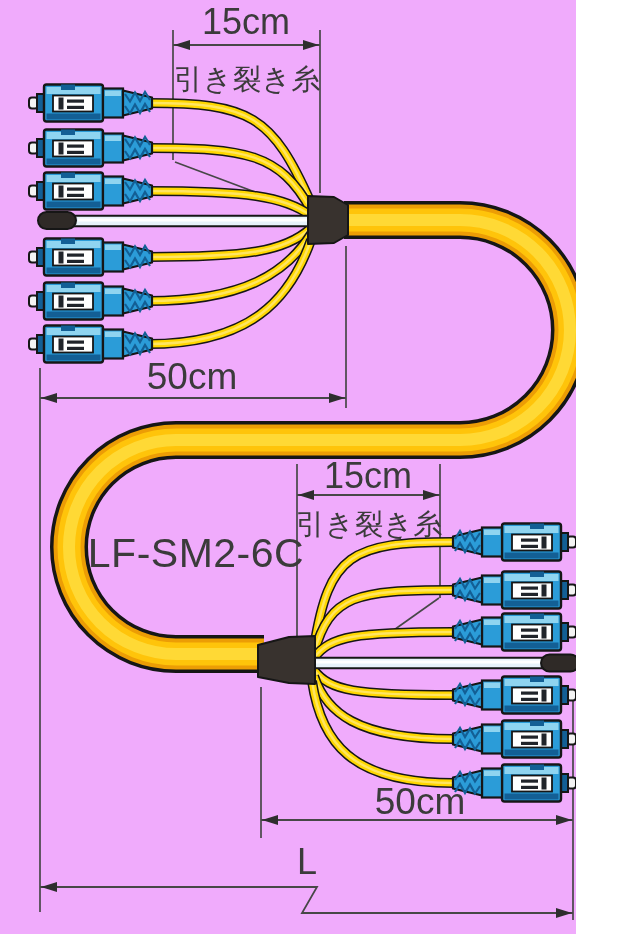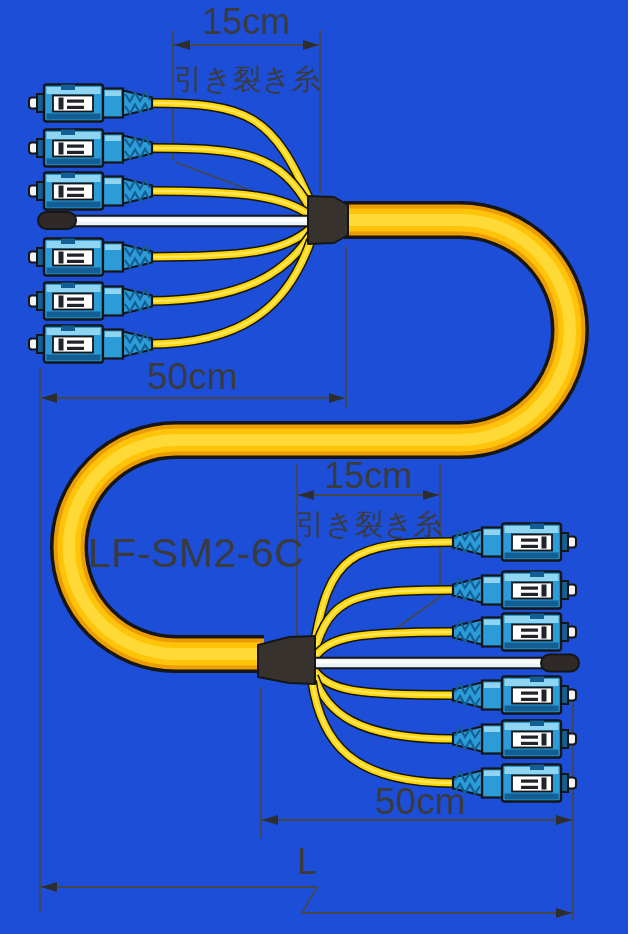--- a/index.html
+++ b/index.html
@@ -1,16 +1,16 @@
 <!DOCTYPE html>
 <html style="--cable-yellow: #FFC40A; --cable-highlight: #FFD935; --cable-shade: #EC9D05; --cord-yellow: #FFD700; --cord-highlight: #FFE560; --connector-blue: #2B9CD8; --connector-blue-dark: #135F95; --connector-blue-light: #8FD4F0; --boot-dark: #38322E; --tube-light: #E7F2FA; --line-gray: #474747; --text-gray: #3B3B3B; --outline-black: #161616;"><head>
 <meta charset="utf-8">
 <style>
   html,body{margin:0;padding:0;background:#fff;}
-  .stage{position:relative;width:628px;height:934px;background:#1d4ed8;overflow:hidden;
+  .stage{position:relative;width:576px;height:934px;background:#f0abfc;overflow:hidden;
          font-family:"Liberation Sans","DejaVu Sans",sans-serif;}
   svg{display:block;}
   .ext-line{stroke:var(--line-gray,#474747);stroke-width:1.7;fill:none;}
   .dim-line{stroke:var(--line-gray,#474747);stroke-width:1.8;fill:none;}
   .leader{stroke:var(--line-gray,#474747);stroke-width:1.6;fill:none;}
   .arrow{fill:#2e2e2e;stroke:none;}
   text{fill:var(--text-gray,#3b3b3b);font-family:"Liberation Sans","DejaVu Sans",sans-serif;}
   .t-dim{font-size:36px;text-anchor:middle;}
   .t-dim-lg{font-size:37px;text-anchor:middle;}
   .t-rip{font-size:29px;text-anchor:middle;}

